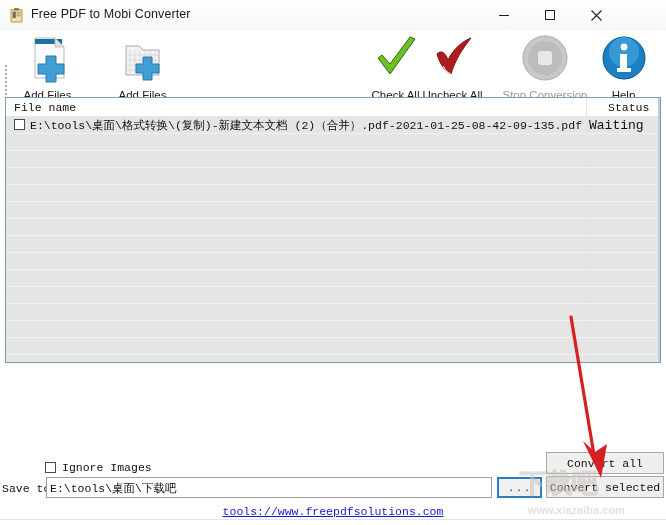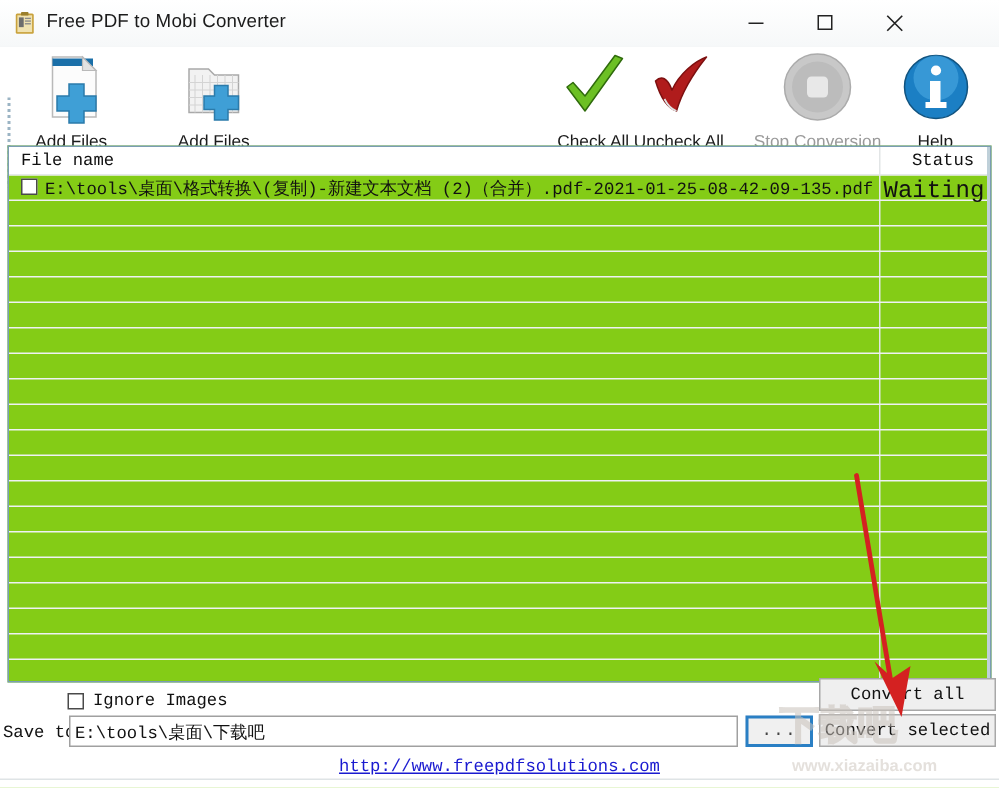--- a/index.html
+++ b/index.html
@@ -60,23 +60,23 @@
   .tb-label.dim{color:#9a9a9a;text-align:center;}
 
   
   .grip{
     position:absolute;left:5px;top:34px;width:2px;height:60px;
     background-image:repeating-linear-gradient(#9bb4c4 0 2px, transparent 2px 4px);
   }
 
   
   .listwrap{
-    position:absolute;left:5px;top:97px;width:656px;height:358px;
+    position:absolute;left:5px;top:97px;width:656px;height:266px;
     border:1px solid #7a9db3;
-    background:#84cc16;
+    background:#e5e5e5;
     box-sizing:border-box;
     overflow:hidden;
   }
   .list-header{
     position:absolute;left:0;top:0;width:100%;height:19px;
     background:#ffffff;border-bottom:1px solid #e6e9ea;
     box-sizing:border-box;
   }
   .hdr-file{
     position:absolute;left:8px;top:3px;
@@ -103,21 +103,21 @@
     width:11px;height:11px;border:1px solid #4a4a4a;background:#fff;
     box-sizing:border-box;
   }
   .row .fname{
     position:absolute;left:24px;top:1px;
     font-family:"Liberation Mono", monospace;font-size:11.5px;color:#111;
     white-space:nowrap;
   }
   .row .st{
     position:absolute;left:583px;top:1px;
-    font-family:"Liberation Mono", monospace;font-size:16px;color:#111;
+    font-family:"Liberation Mono", monospace;font-size:13px;color:#111;
     white-space:nowrap;
   }
   .vscroll{
     position:absolute;right:0;top:0;width:2px;height:100%;
     background:#bfd0d9;
   }
 
   
   .ignore-wrap{
     position:absolute;left:45px;top:461px;height:16px;
@@ -339,21 +339,21 @@
   <div class="saveto-lb">Save to</div>
   <div class="saveto-input">
     <div class="saveto-val">E:\tools\桌面\下载吧</div>
   </div>
   <div class="browse-btn">...</div>
 
   <div class="conv-all">Convert all</div>
   <div class="conv-sel">Convert selected</div>
 
   <div class="url">
-    <span>http://www.freepdfsolutions.com</span>
+    <span>tools://www.freepdfsolutions.com</span>
   </div>
 
   <div class="watermark">
     <svg width="126" height="63" viewBox="0 0 126 63">
       <text x="4" y="30" font-family="Liberation Sans, sans-serif" font-size="26" fill="none" stroke="#c9c2bb" stroke-width="1.2">下载吧</text>
       <text x="12" y="52" font-family="Liberation Sans, sans-serif" font-size="11" fill="#cfc8c0">www.xiazaiba.com</text>
     </svg>
   </div>
 
   <svg class="arrow-svg" viewBox="0 0 666 525">

